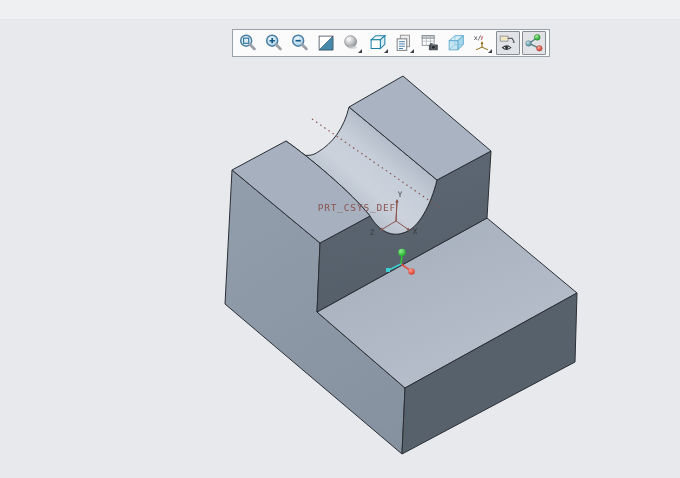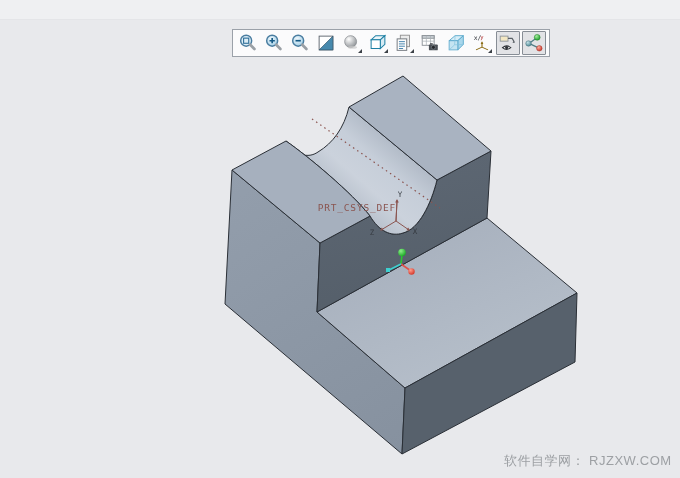--- a/index.html
+++ b/index.html
@@ -244,14 +244,13 @@
           <use href="#sym-annotation-display"></use>
         </svg>
       </button>
       <button class="tbtn pressed">
         <svg viewBox="0 0 24 24">
           <use href="#sym-spin-center"></use>
         </svg>
       </button>
     </div>
 
-  <div id="watermark">软件自学网： RJZXW.COM</div>
 </div>
 
 </body></html>

